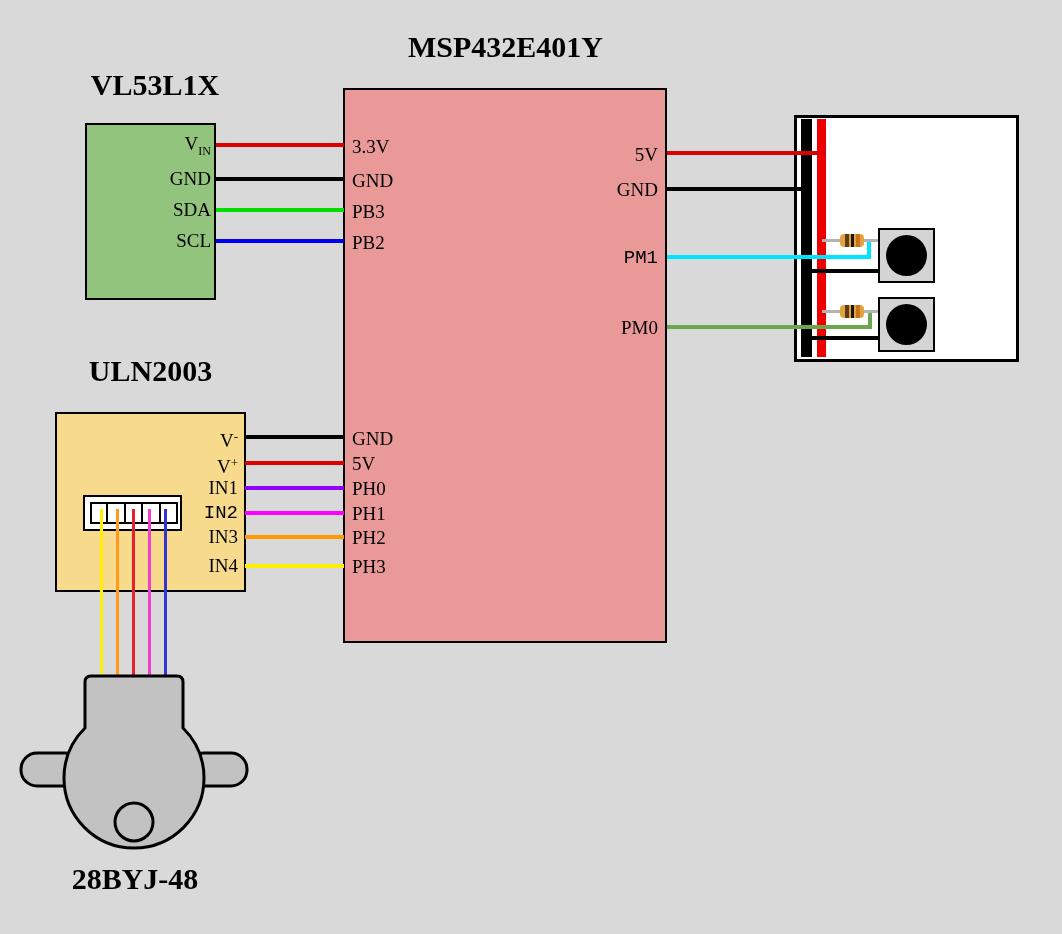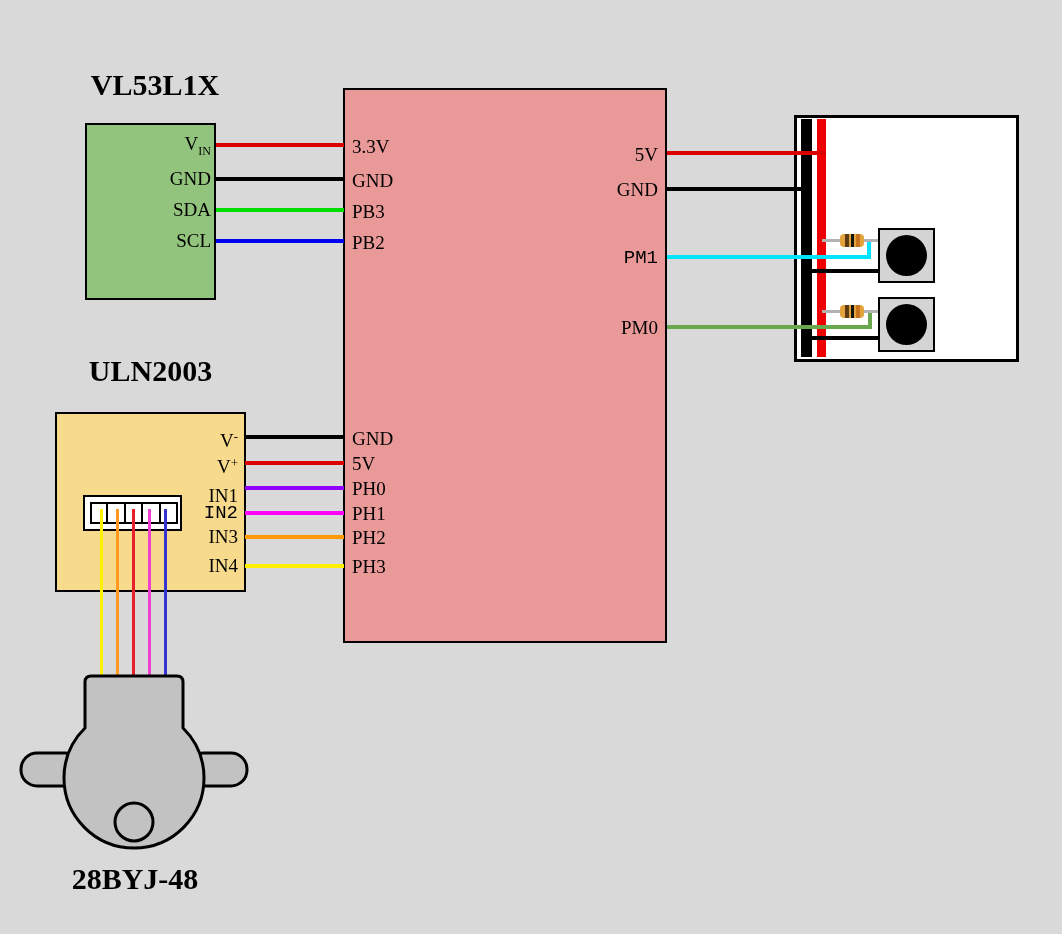--- a/index.html
+++ b/index.html
@@ -34,20 +34,21 @@
   .conn-inner { position:absolute; left:90px; top:502px; width:88px; height:22px;
     background:#fff; border:2px solid #000; box-sizing:border-box; }
   .conn-div { position:absolute; top:502px; width:2px; height:22px; background:#000; }
 </style>
 </head>
 <body>
 
 <div id="canvas" style="background-color: rgb(217, 217, 217);">
 
   <div class="title" style="left:60px; top:68px; width:190px;">VL53L1X</div>
+  <div class="title" style="left:343px; top:30px; width:325px;">MSP432E401Y</div>
   <div class="title" style="left:55px; top:354px; width:191px;font-family:Liberation Serif, serif;">ULN2003</div>
   <div class="title" style="left:40px; top:862px; width:190px;">28BYJ-48</div>
 
   <div class="box" style="left: 85px; top: 123px; width: 131px; height: 177px; background-color: rgb(147, 196, 125);"></div>
 
   <div class="box" style="left: 343px; top: 88px; width: 324px; height: 555px; background-color: rgb(234, 153, 153);"></div>
 
   <div class="box" style="left: 55px; top: 412px; width: 191px; height: 180px; background-color: rgb(248, 218, 140);"></div>
 
   <div class="box" style="left: 794px; top: 115px; width: 225px; height: 247px; border-width: 3px; background-color: rgb(255, 255, 255);"></div>
@@ -138,18 +139,18 @@
   <div class="pin-label" style="left:352px; top:526px;">PH2</div>
   <div class="pin-label" style="left:352px; top:555px;">PH3</div>
 
   <div class="pin-label ra" style="left:590px; top:143px; width:68px;">5V</div>
   <div class="pin-label ra" style="left:590px; top:178px; width:68px;">GND</div>
   <div class="pin-label ra" style="left:590px; top:246px; width:68px;font-family:Liberation Mono, monospace;">PM1</div>
   <div class="pin-label ra" style="left:590px; top:316px; width:68px;">PM0</div>
 
   <div class="pin-label ra" style="left:128px; top:425px; width:110px;"><span>V</span><span class="superscript">-</span></div>
   <div class="pin-label ra" style="left:128px; top:451px; width:110px;"><span>V</span><span class="superscript">+</span></div>
-  <div class="pin-label ra" style="left:128px; top:476px; width:110px;margin-top:8px;">IN1</div>
+  <div class="pin-label ra" style="left:128px; top:476px; width:110px;">IN1</div>
   <div class="pin-label ra" style="left:128px; top:501px; width:110px;font-family:Liberation Mono, monospace;">IN2</div>
   <div class="pin-label ra" style="left:128px; top:525px; width:110px;">IN3</div>
   <div class="pin-label ra" style="left:128px; top:554px; width:110px;">IN4</div>
 
 </div>
 
 </body></html>

